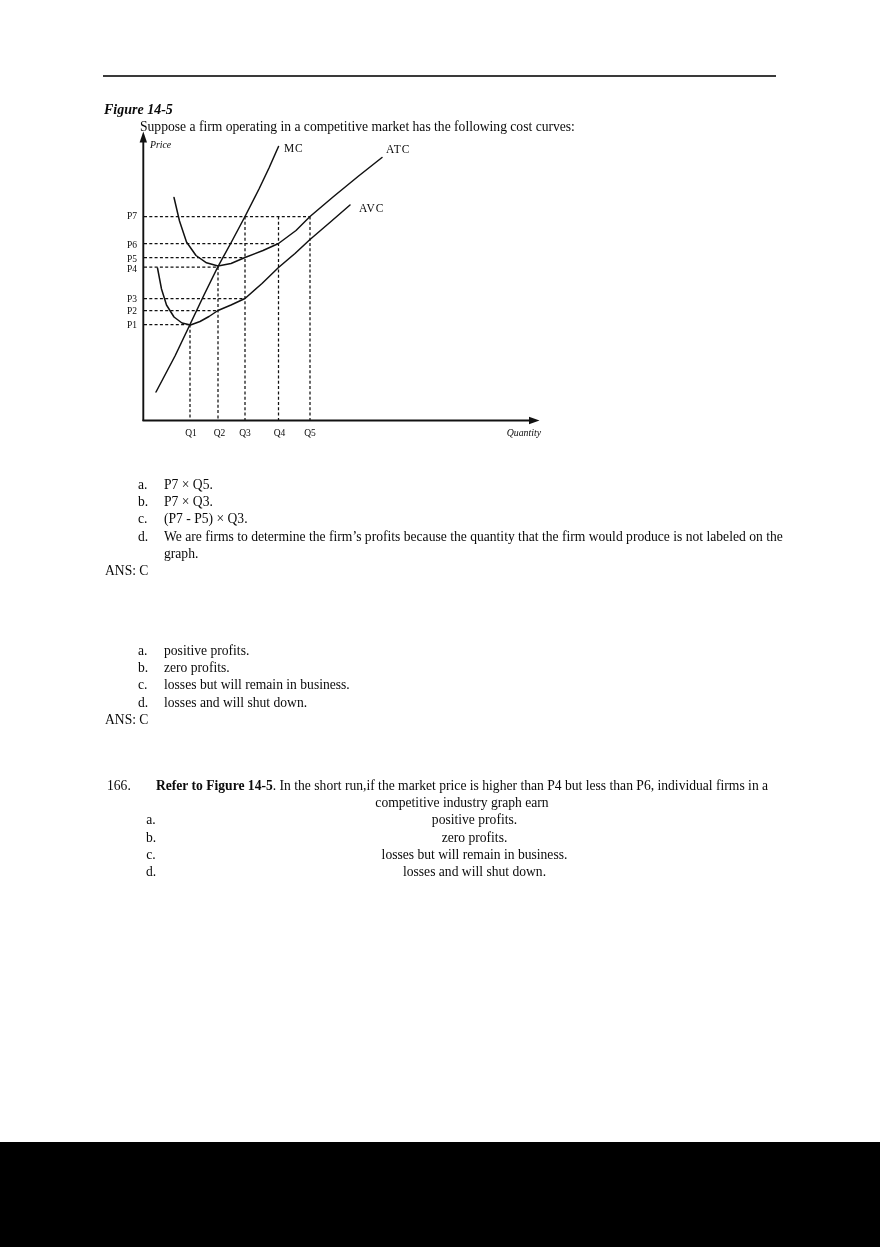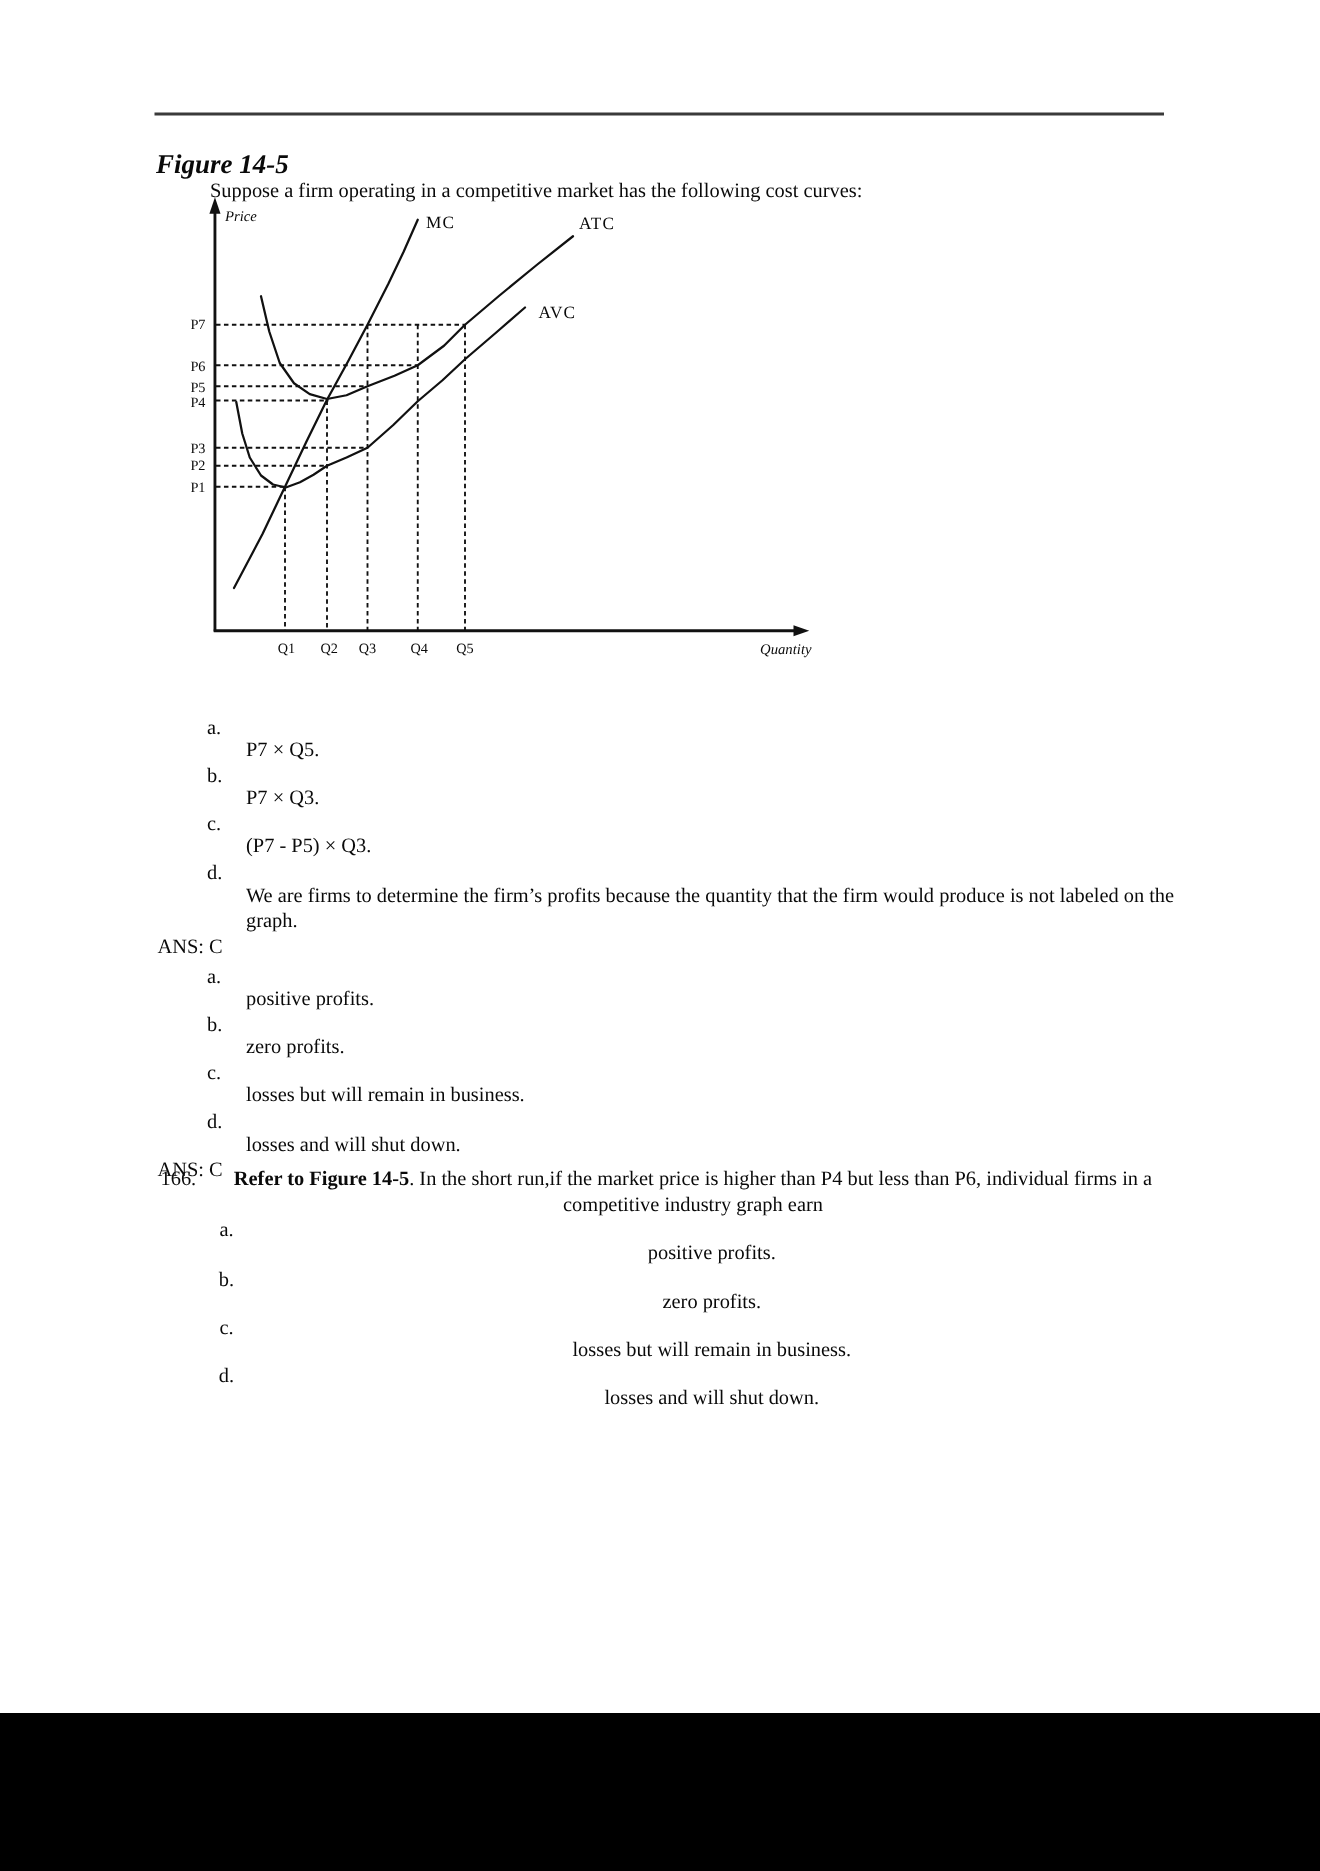--- a/index.html
+++ b/index.html
@@ -2,29 +2,29 @@
 <html><head>
 <meta charset="utf-8">
 <style>
   html,body{margin:0;padding:0;}
   body{
     width:880px;height:1247px;position:relative;background:#ffffff;
     font-family:"Liberation Serif", serif;color:#0a0a0a;overflow:hidden;
   }
   .abs{position:absolute;}
   #top-rule{left:103px;top:75px;width:673px;height:2px;background:#3a3a3a;}
-  #fig-heading{left:104px;top:101px;font-size:18px;line-height:17.2px;font-weight:bold;font-style:italic;}
+  #fig-heading{left:104px;top:101px;font-size:14px;line-height:17.2px;font-weight:bold;font-style:italic;}
   #fig-intro{left:140px;top:118px;font-size:13.6px;line-height:17.2px;}
   #graph-svg{left:0;top:0;}
   .question{position:absolute;left:105px;width:680px;font-size:13.6px;line-height:17.2px;}
   .qstem{position:relative;padding-left:34px;}
   .qnum{position:absolute;left:2px;top:0;}
   .opt{display:flex;margin-left:33px;}
   .opt .letter{width:26px;flex:none;}
-  .opt .otext{flex:1;margin-top:15px;}
+  .opt .otext{flex:1;}
   #q-164{top:476px;}
   #q-165{top:642px;}
   #q-166{top:777px;text-align:center;}
   #bottom-bar{left:0;top:1142px;width:880px;height:105px;background:#000000;}
   
   .axis{stroke:#111;stroke-width:1.9;fill:none;}
   .arrow{fill:#111;}
   .dash{stroke:#111;stroke-width:1.25;stroke-dasharray:3 2.3;fill:none;}
   .curve{stroke:#111;stroke-width:1.5;fill:none;stroke-linecap:round;stroke-linejoin:round;}
   #graph-svg text{fill:#0a0a0a;}

